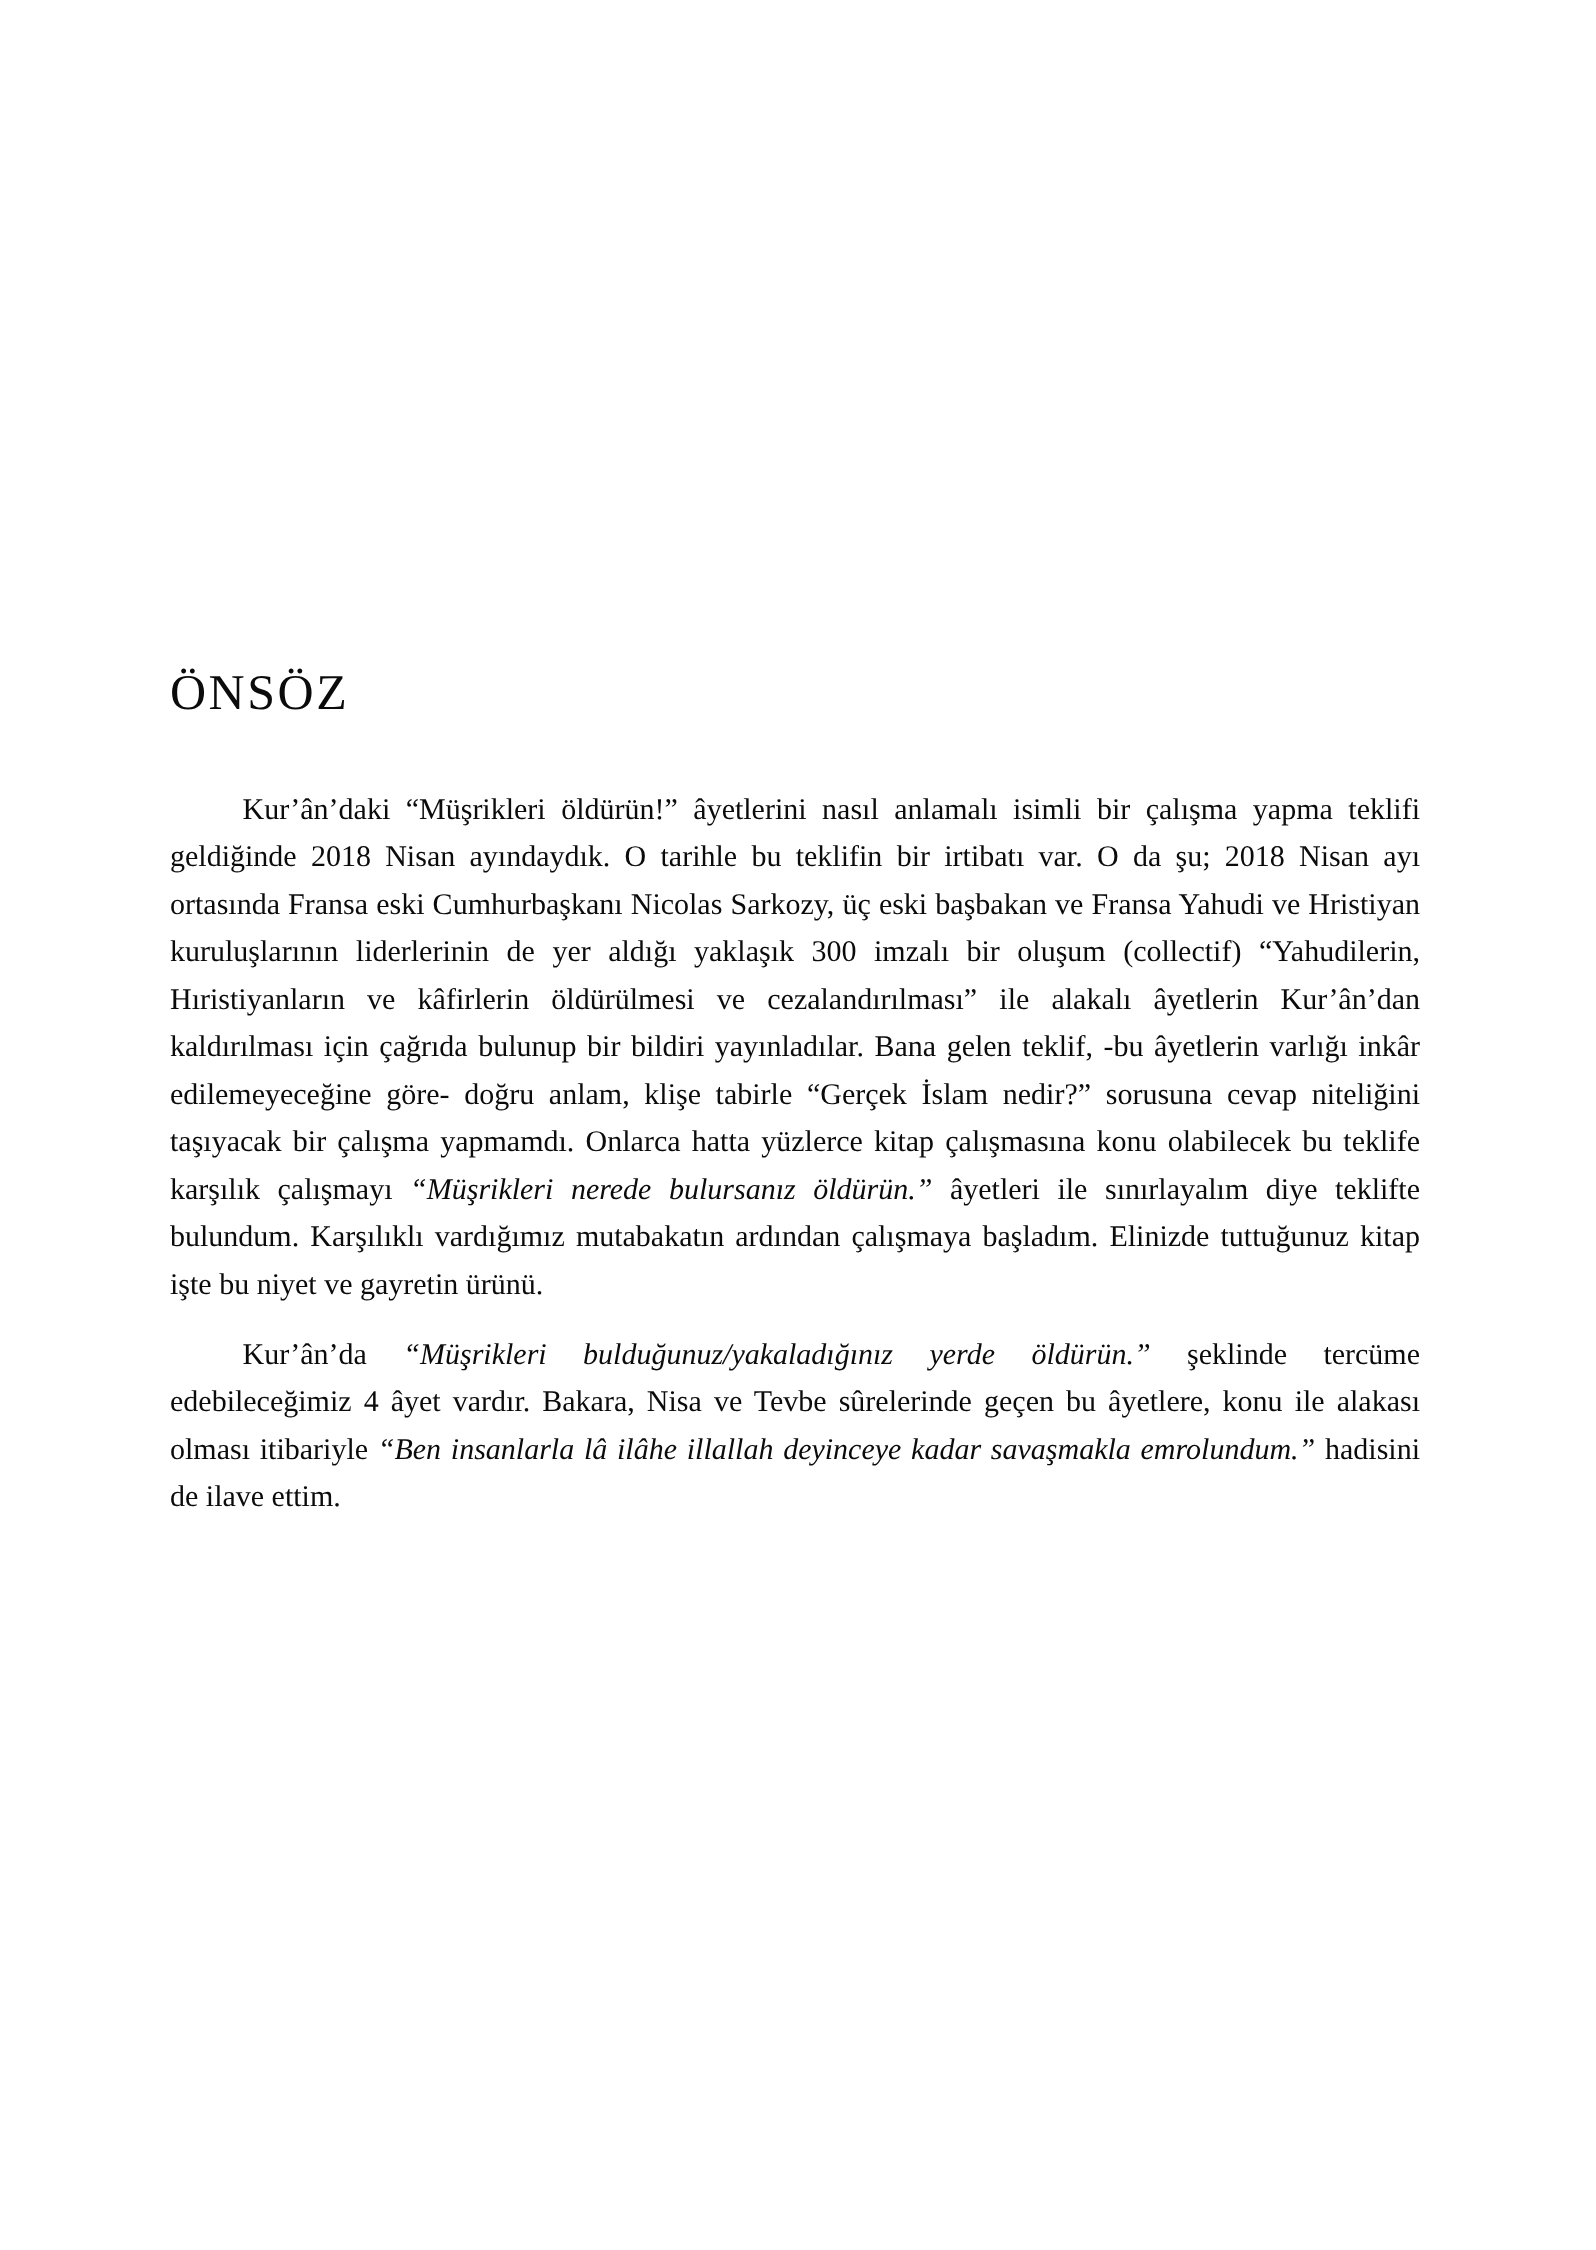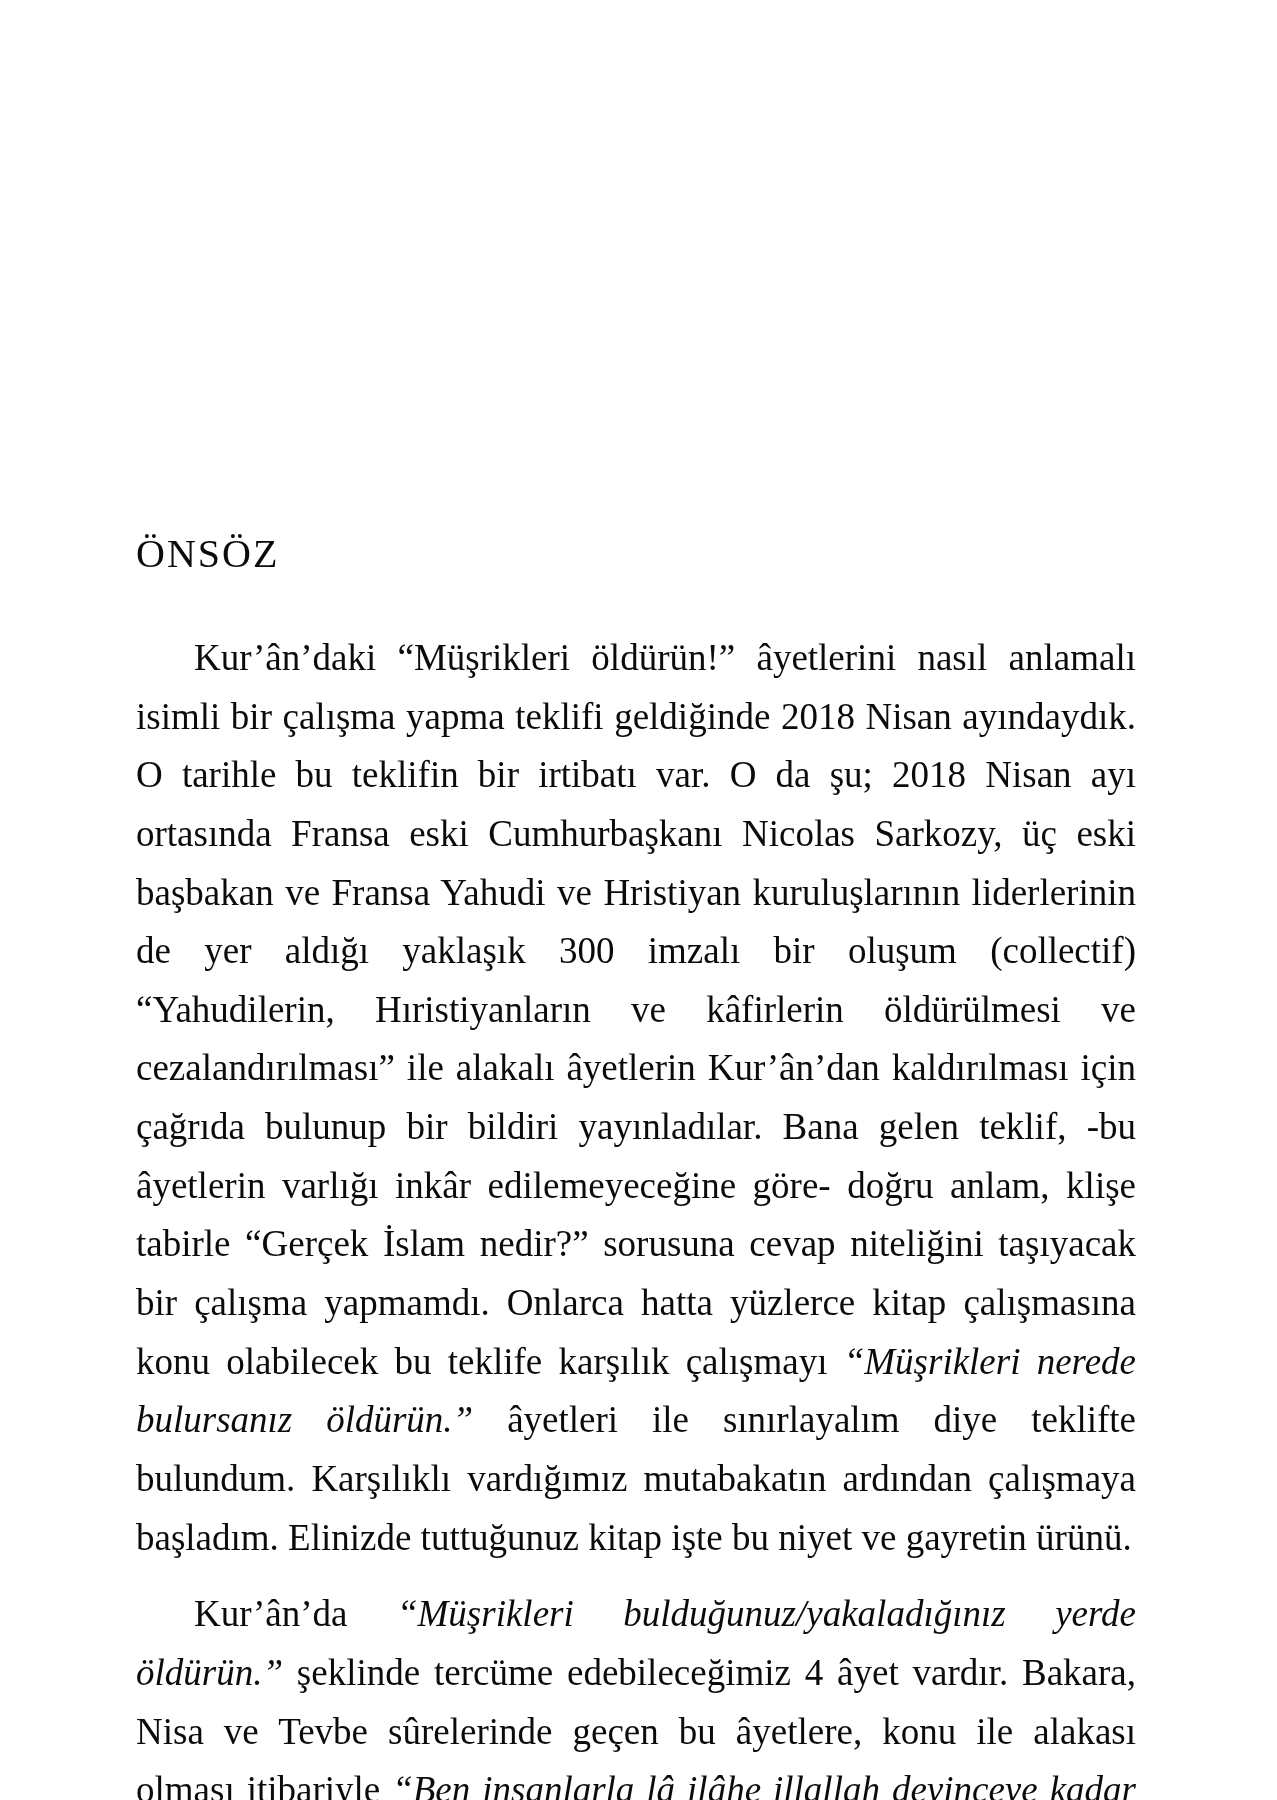--- a/index.html
+++ b/index.html
@@ -27,21 +27,21 @@
     width: 1000px;
   }
   .chapter-title {
     font-size: 40px;
     font-weight: 400;
     letter-spacing: 2px;
     margin: 0 0 52px 0;
     font-family: "Liberation Serif", "DejaVu Serif", serif;
   }
   .body-text {
-    font-size: 37px;
+    font-size: 24px;
     line-height: 1.585;
     text-align: justify;
     text-justify: inter-word;
     margin: 0;
     hyphens: manual;
   }
   .body-text + .body-text {
     margin-top: 18px;
   }
   .indent {

